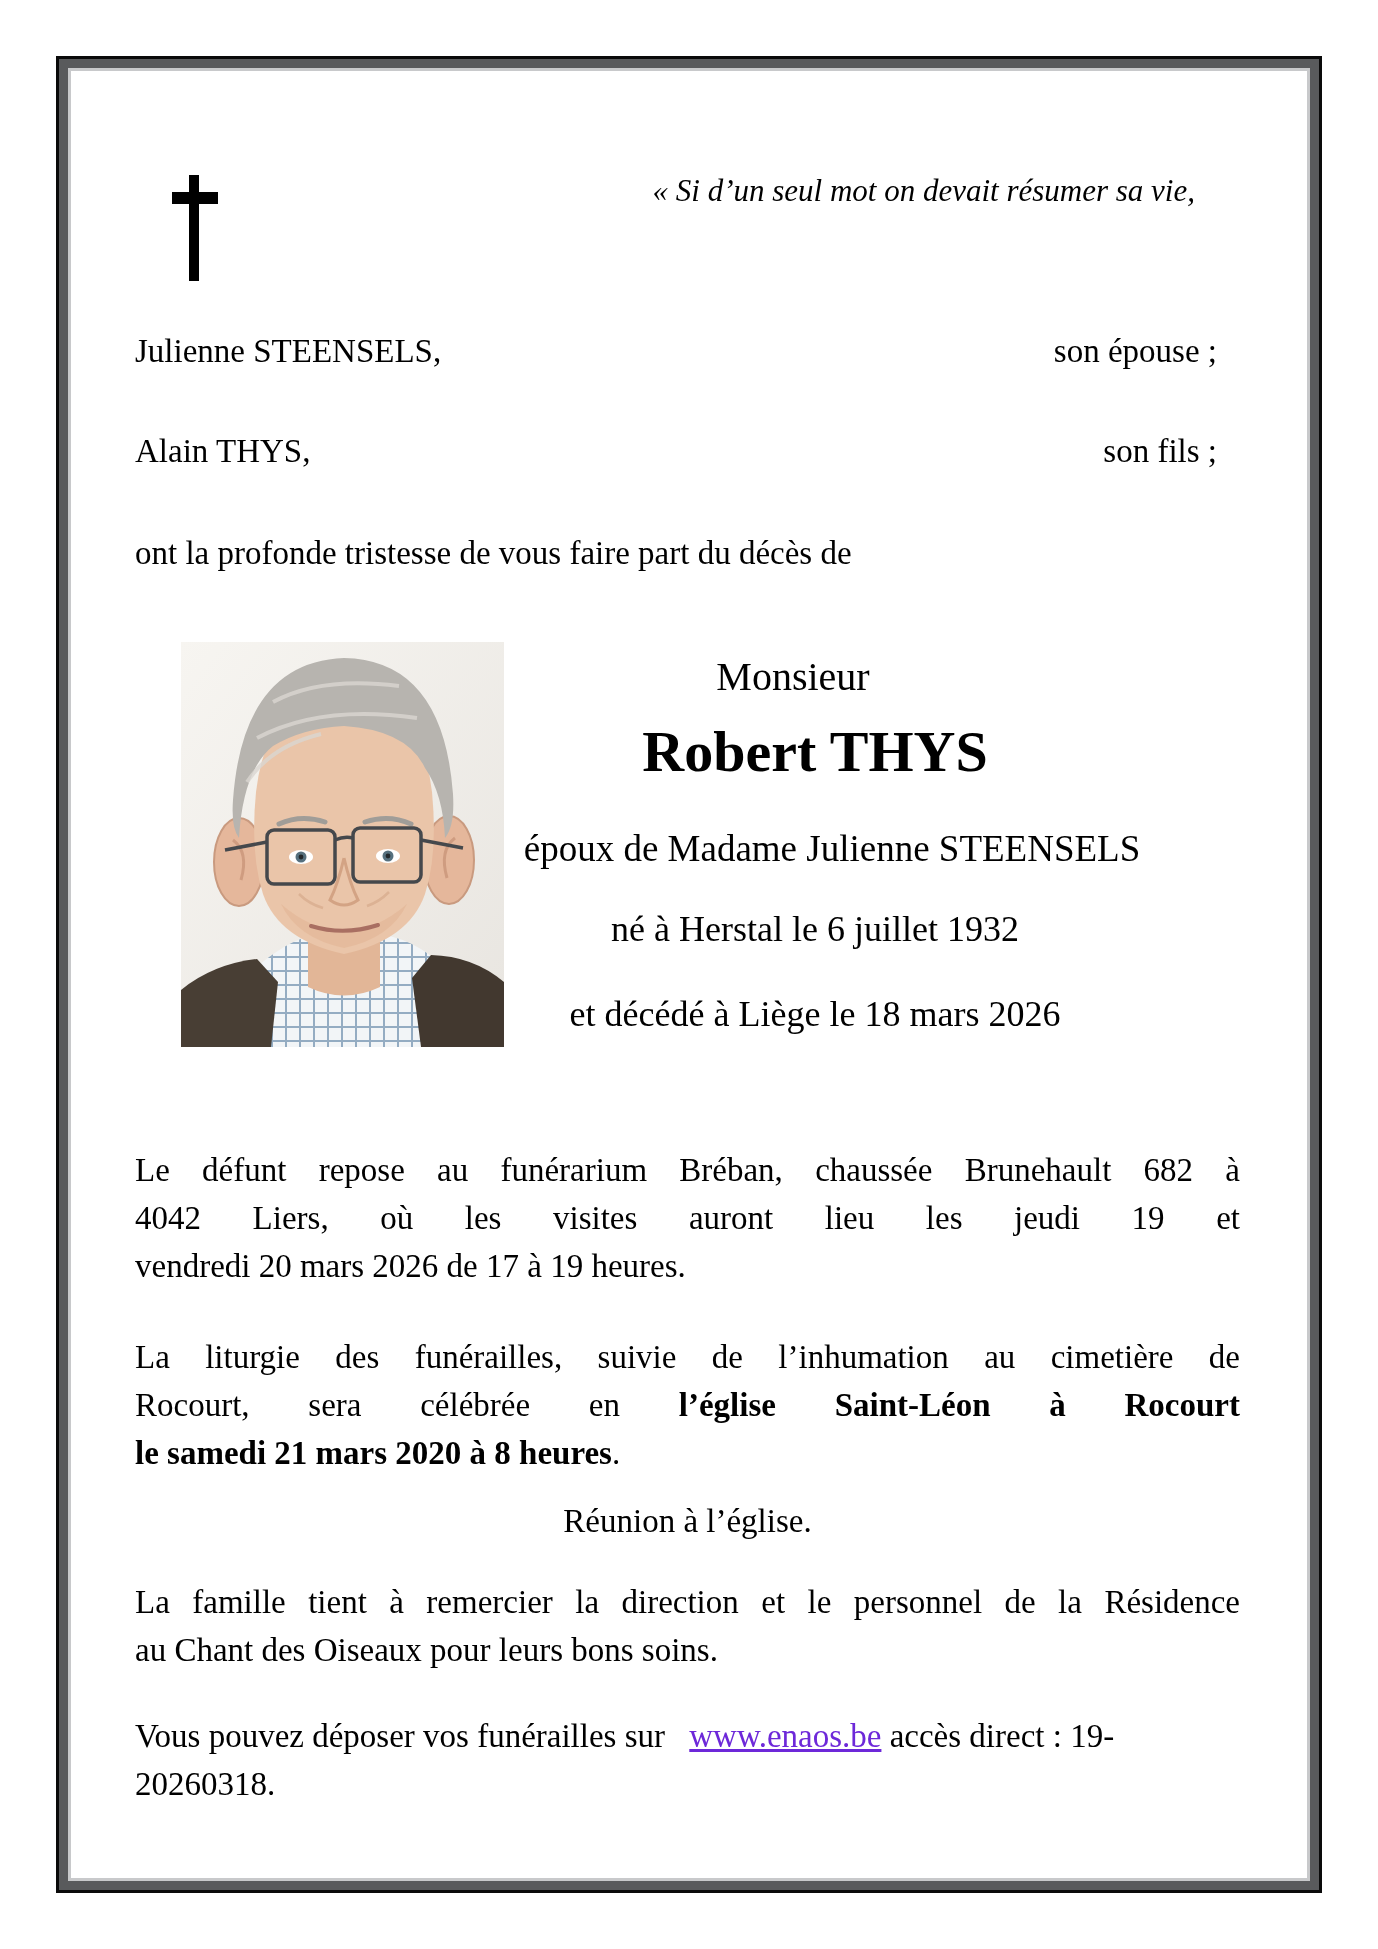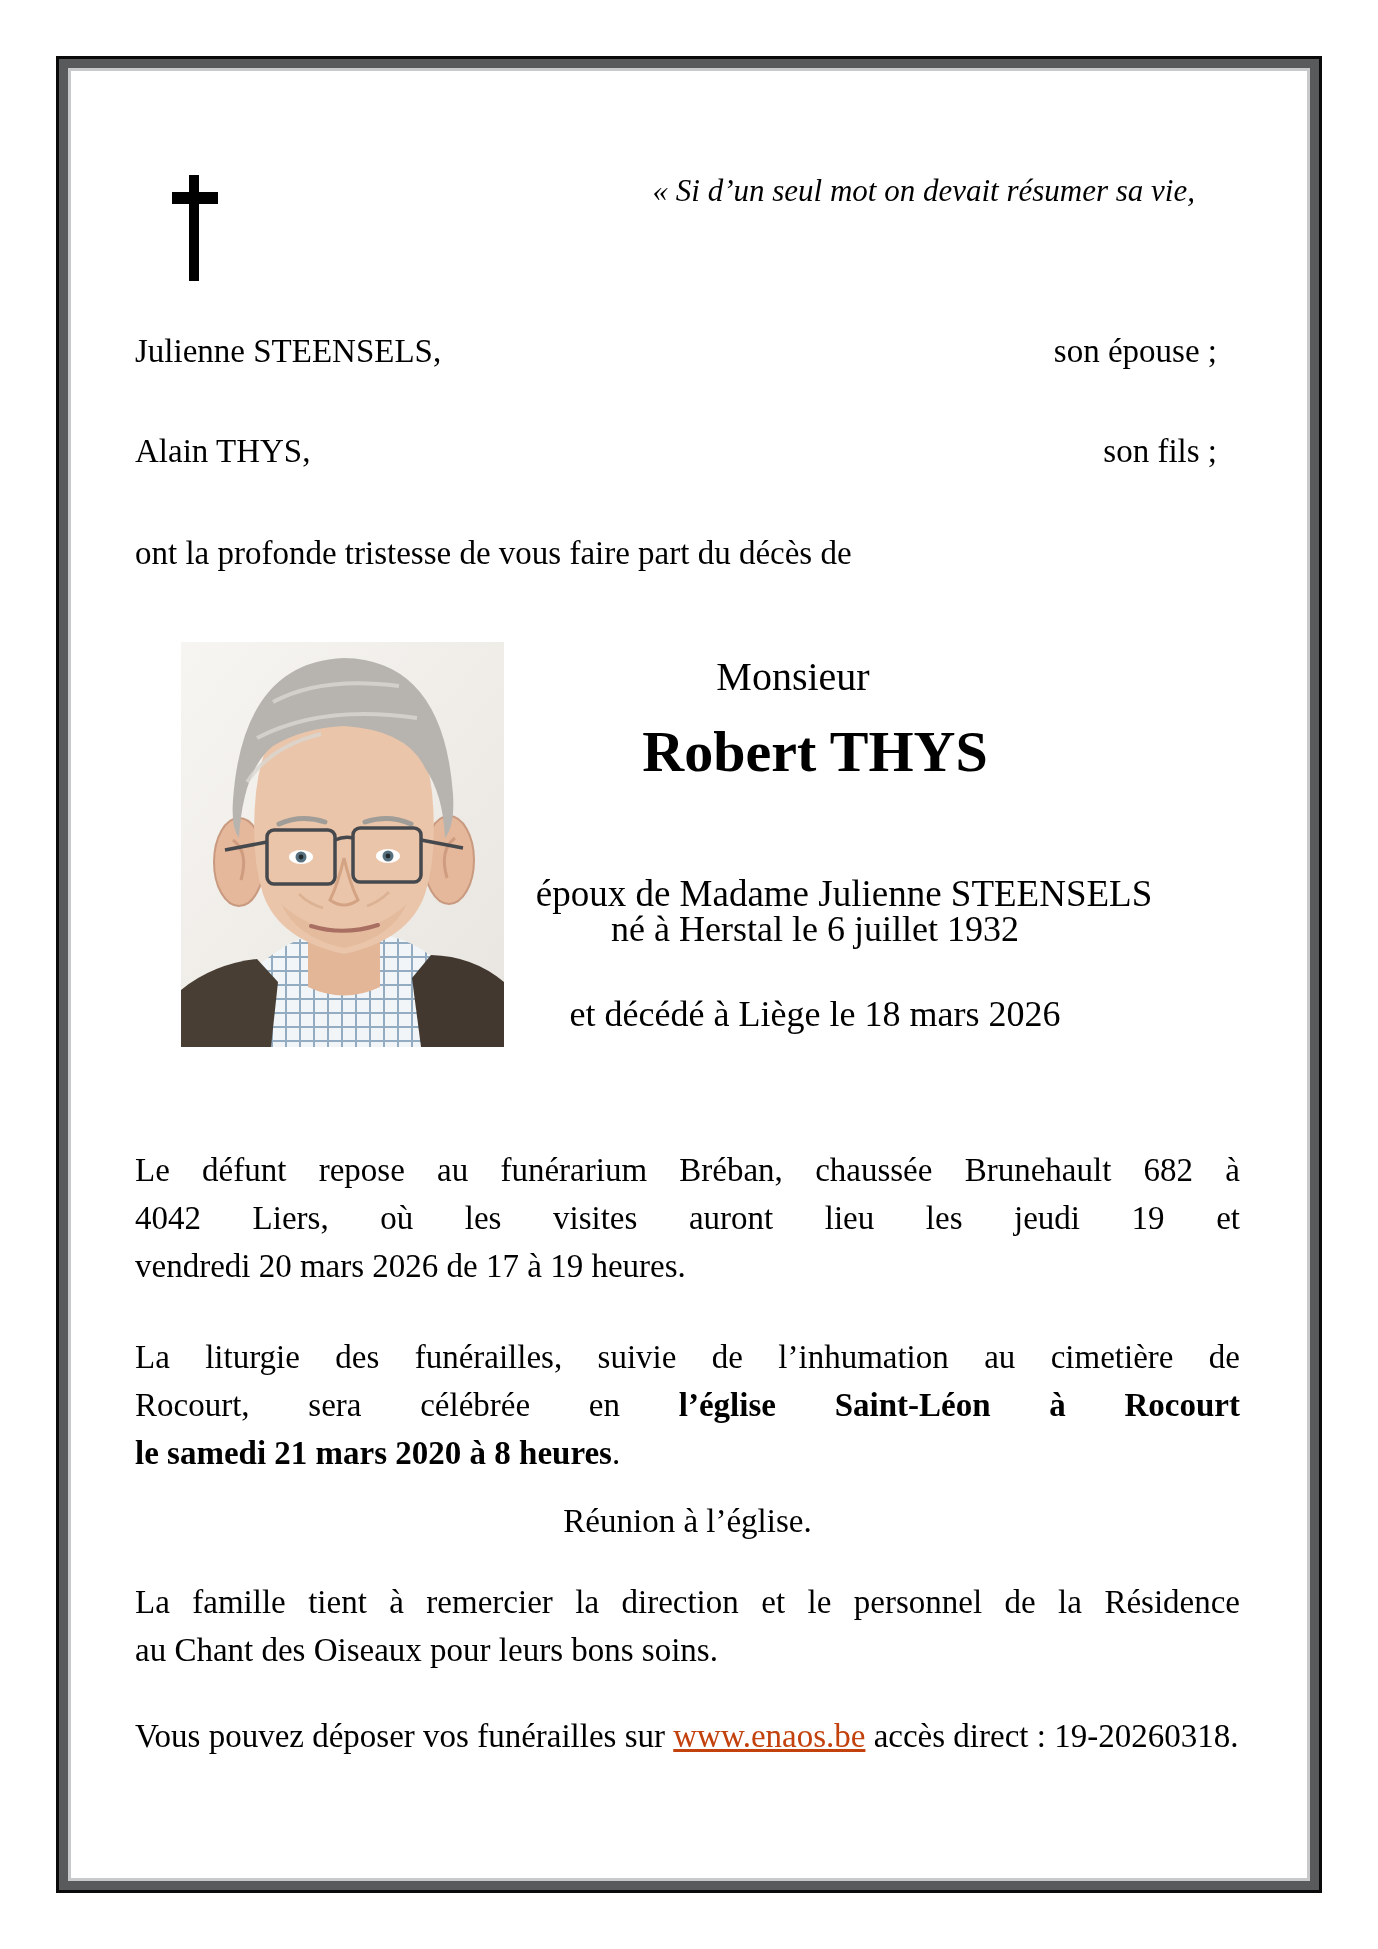--- a/index.html
+++ b/index.html
@@ -28,32 +28,32 @@
            justify-content:space-between;font-size:33px;}
   .row1{top:333px;} .row2{top:433px;}
   .intro{position:absolute;left:135px;top:535px;font-size:33px;}
 
   .photo{position:absolute;left:181px;top:642px;width:323px;height:405px;}
   .photo svg{display:block;}
 
   .cline{position:absolute;width:790px;text-align:center;white-space:nowrap;}
   .c-title{left:398px;top:653px;font-size:40px;}
   .c-name{left:420px;top:718px;font-size:58px;font-weight:700;}
-  .c-spouse{left:449px;top:827px;font-size:37px;margin-top:45px;}
+  .c-spouse{left:437px;top:827px;font-size:37px;}
   .c-birth{left:420px;top:908px;font-size:36px;}
   .c-death{left:420px;top:993px;font-size:36px;}
 
   .para{position:absolute;left:135px;width:1105px;font-size:33px;line-height:48px;}
   .p-repose{top:1146px;} .p-liturgy{top:1333px;}
   .p-reunion{top:1497px;text-align:center;}
   .p-thanks{top:1578px;} .p-condol{top:1712px;text-align:left;}
   .jline{text-align:justify;text-align-last:justify;}
   .lline{text-align:center;text-align-last:left;}
   .bold{font-weight:700;}
-  .link{color:#c2410c;text-decoration:underline;cursor:pointer;}
+  .link{color:#6d28d9;text-decoration:underline;cursor:pointer;margin-left:16px;}
 </style>
 </head>
 <body>
 
 <div class="page">
 
   <div class="frame">
     <div class="frame-g">
       <div class="frame-l"></div>
     </div>

